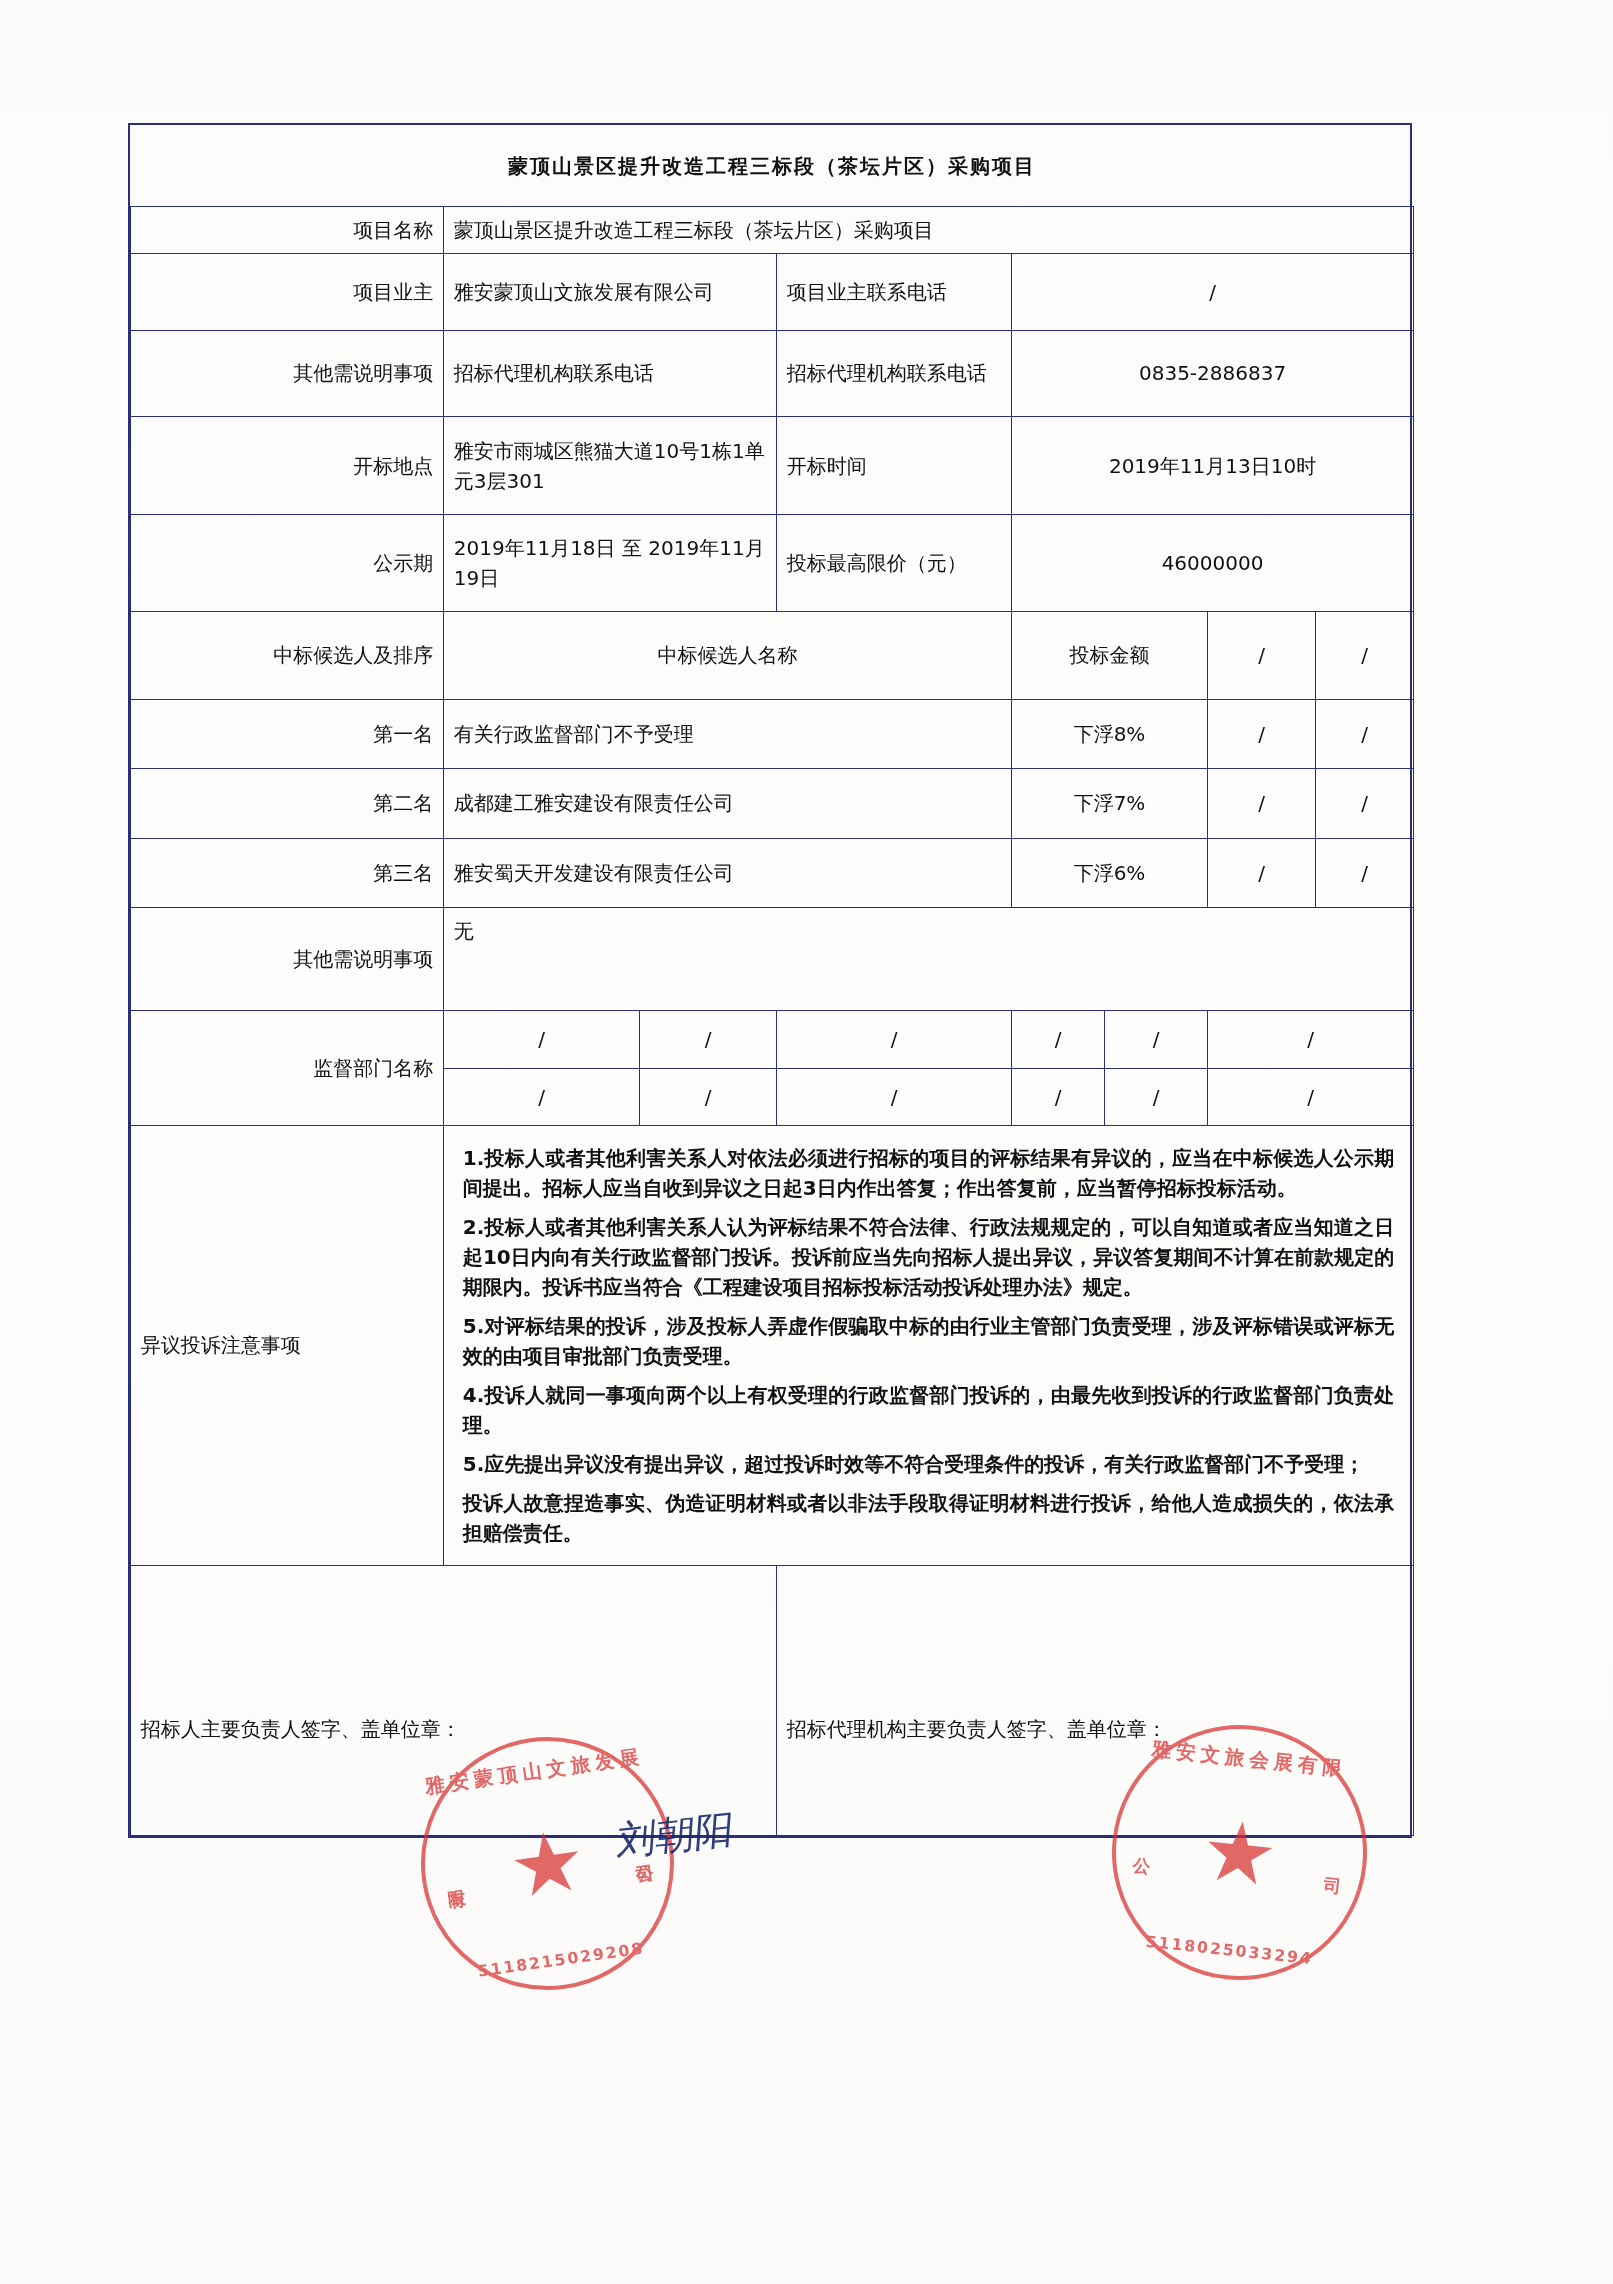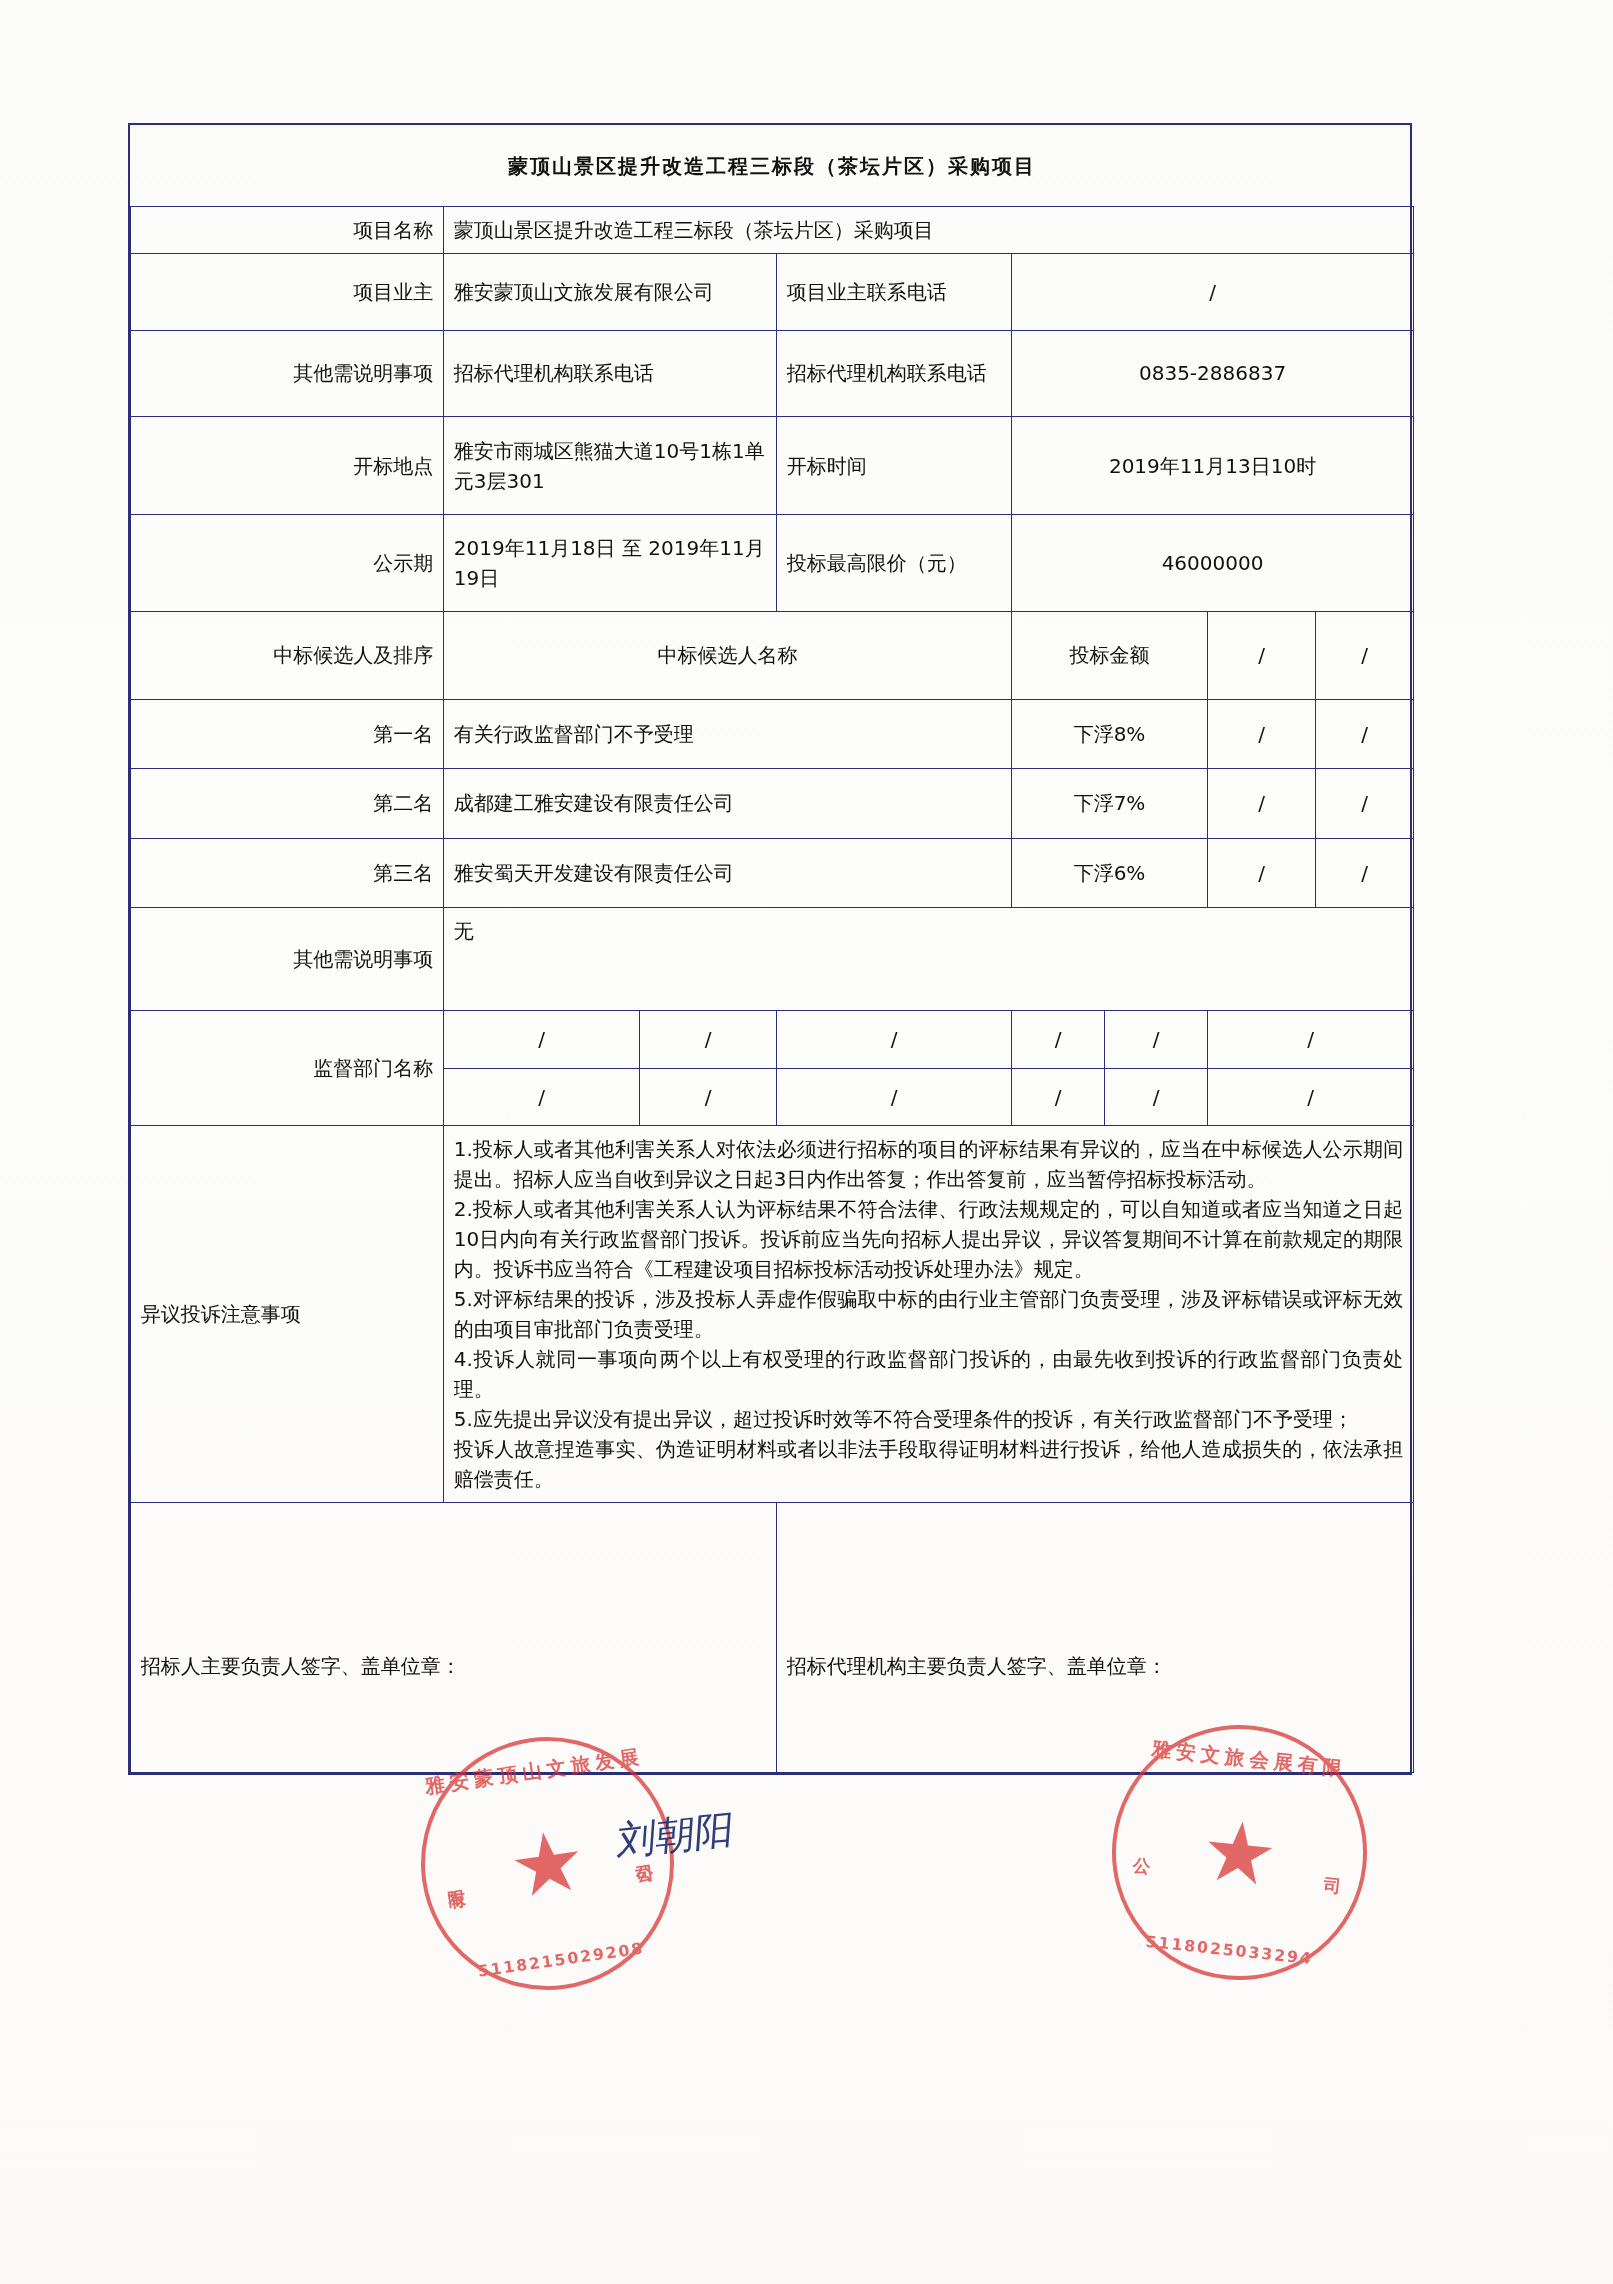--- a/index.html
+++ b/index.html
@@ -63,21 +63,21 @@
     text-align: right;
   }
   .ctr { text-align: center; }
   .val { text-align: left; padding-left: 13.7px; }
   .notes td {
     font-size: 20px;
     line-height: 1.72;
     text-align: justify;
     padding: 9.8px 13.7px 9.8px 11.8px;
   }
-  .notes p { margin: 0; }
+  .notes p { margin: 9px; font-weight: bold; }
   .sign-cell {
     height: 196px;
     vertical-align: top;
     padding-top: 65px !important;
     font-size: 20.6px;
   }
 
   
   .seal {
     position: absolute;

